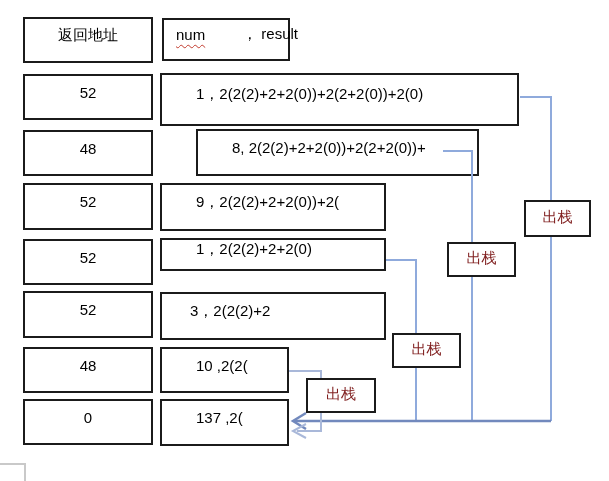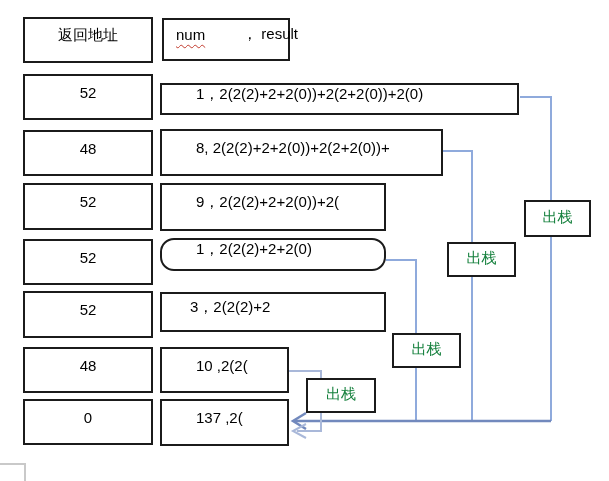--- a/index.html
+++ b/index.html
@@ -28,35 +28,35 @@
   .l1{top:74px;height:46px;}
   .l2{top:130px;height:46px;}
   .l3{top:183px;height:47px;}
   .l4{top:239px;height:46px;}
   .l5{top:291px;height:47px;}
   .l6{top:347px;height:46px;}
   .l7{top:399px;height:46px;}
   
   .rc{left:160px;padding-left:34px;}
   .rh{left:162px;top:18px;height:43px;width:128px;padding-left:12px;gap:37px;}
-  .r1{top:83px;height:32px;width:359px;}
-  .r2{top:129px;height:47px;width:283px;}
+  .r1{top:73px;height:53px;width:359px;}
+  .r2{top:129px;height:47px;width:283px;margin-left:36px;}
   .r3{top:183px;height:48px;width:226px;}
-  .r4{top:238px;height:33px;width:226px;border-radius:14px;}
-  .r5{top:292px;height:40px;width:226px;padding-left:28px;}
+  .r4{top:238px;height:33px;width:226px;}
+  .r5{top:292px;height:48px;width:226px;padding-left:28px;}
   .r6{top:347px;height:46px;width:129px;align-items:center;}
   .r7{top:399px;height:47px;width:129px;}
   
   .pop{
     position:absolute;
     box-sizing:border-box;
     background:#ffffff;
     border:2px solid #1b1b1b;
     display:flex;align-items:center;justify-content:center;
-    font-size:15px;color:#15803d;
+    font-size:15px;color:#7f1d1d;
     padding-bottom:2px;
   }
   .p1{left:524px;top:200px;width:67px;height:37px;}
   .p2{left:447px;top:242px;width:69px;height:35px;}
   .p3{left:392px;top:333px;width:69px;height:35px;}
   .p4{left:306px;top:378px;width:70px;height:35px;}
   .wavy{
     text-decoration-line:underline;
     text-decoration-style:wavy;
     text-decoration-color:#c23b2e;

